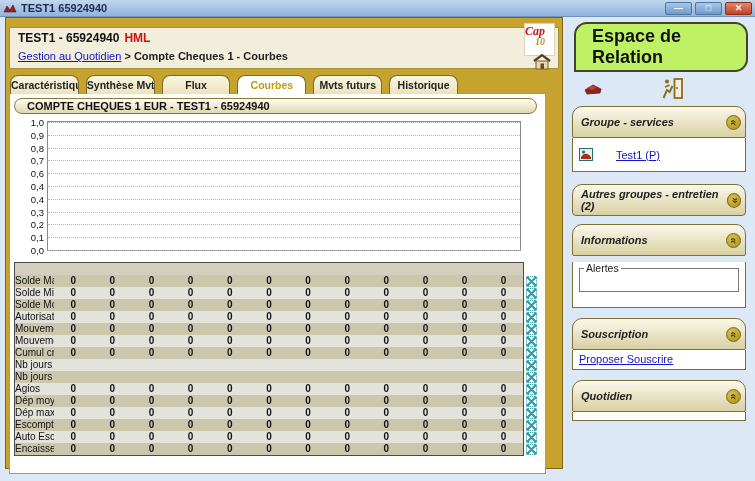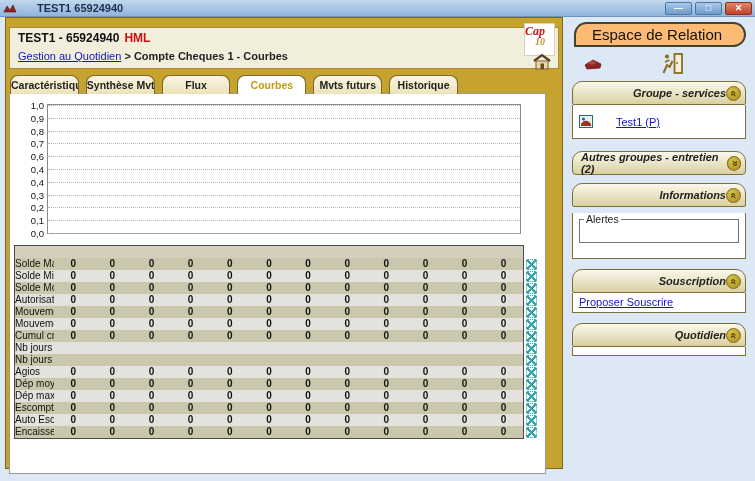--- a/index.html
+++ b/index.html
@@ -5,21 +5,21 @@
   * { box-sizing: border-box; }
   html,body { margin:0; padding:0; }
   body {
     width:755px; height:481px; overflow:hidden;
     background:#dce8f5;
     font-family:"Liberation Sans", sans-serif;
     -webkit-font-smoothing:antialiased;
   }
   
   .titlebar{
-    height:17px; display:flex; align-items:center; gap:20px; padding:0 3px;
+    height:17px; display:flex; align-items:center; gap:4px; padding:0 3px;
     background:linear-gradient(#c2d8ee,#8fb4dc);
     border-bottom:1px solid #6e93bb;
     color:#1c2e4a; font-size:11px; font-weight:bold;
   }
   .tb-btns{ margin-left:auto; display:flex; gap:3px; }
   .tb-btn{
     width:27px; height:13px; border-radius:2px; border:1px solid #50759f;
     background:linear-gradient(#a9c8ea,#6f9ccb); color:#fff;
     font-size:9px; line-height:10px; text-align:center; cursor:default;
   }
@@ -95,27 +95,27 @@
       linear-gradient(135deg,transparent 43%,#35a0a8 43% 57%,transparent 57%),
       #eef8f8;
   }
   
   .footer{ display:flex; height:20px; align-items:center; font-size:11px; }
   .footer .cell{ flex:1; text-align:center; }
   .footer a{ color:#1414c8; font-weight:bold; }
   
   .esp-title{
     width:fit-content; margin:3px 0 0 4px; padding:2px 22px 2px 16px;
-    background:#fdba74; border:2px solid #44442e; border-radius:13px 13px 13px 0;
-    font-size:15px; font-weight:normal; color:#111;
+    background:#bef264; border:2px solid #44442e; border-radius:13px 13px 13px 0;
+    font-size:18px; font-weight:bold; color:#111;
   }
   .icon-row{ display:flex; align-items:center; margin:4px 0 0 12px; gap:56px; height:24px; }
   .sec{ margin:0 2px; }
   .sec-head{
-    height:24px; display:flex; align-items:center; justify-content:flex-end;
+    height:32px; display:flex; align-items:center; justify-content:space-between;
     padding:0 4px 0 8px; border:1px solid #7d6f35; border-radius:10px 10px 2px 2px;
     background:linear-gradient(#fbf8ec,#d9d0a2);
     font-size:11px; font-weight:bold; font-style:italic; color:#222; cursor:pointer;
   }
   .chevbtn{
     width:15px; height:15px; border-radius:50%;
     background:radial-gradient(circle at 35% 30%, #d8c14a, #a98f1d);
     border:1px solid #7d6a10; display:flex; align-items:center; justify-content:center;
     color:#4d3f06; cursor:pointer;
   }
@@ -179,20 +179,21 @@
     <div class="tabs">
       <div class="tab">Caractéristiques</div>
       <div class="tab">Synthèse Mvts</div>
       <div class="tab">Flux</div>
       <div class="tab active">Courbes</div>
       <div class="tab">Mvts futurs</div>
       <div class="tab">Historique</div>
     </div>
 
     <div class="panel">
+      <div class="pill">COMPTE CHEQUES 1 EUR  - TEST1 - 65924940</div>
 
       <div class="chartwrap">
         <div class="plot">
             <div class="gridline" style="top: 0%;"></div>
             <span class="ytick" style="top: 0%;">1,0</span>
             <div class="gridline" style="top: 10%;"></div>
             <span class="ytick" style="top: 10%;">0,9</span>
             <div class="gridline" style="top: 20%;"></div>
             <span class="ytick" style="top: 20%;">0,8</span>
             <div class="gridline" style="top: 30%;"></div>

